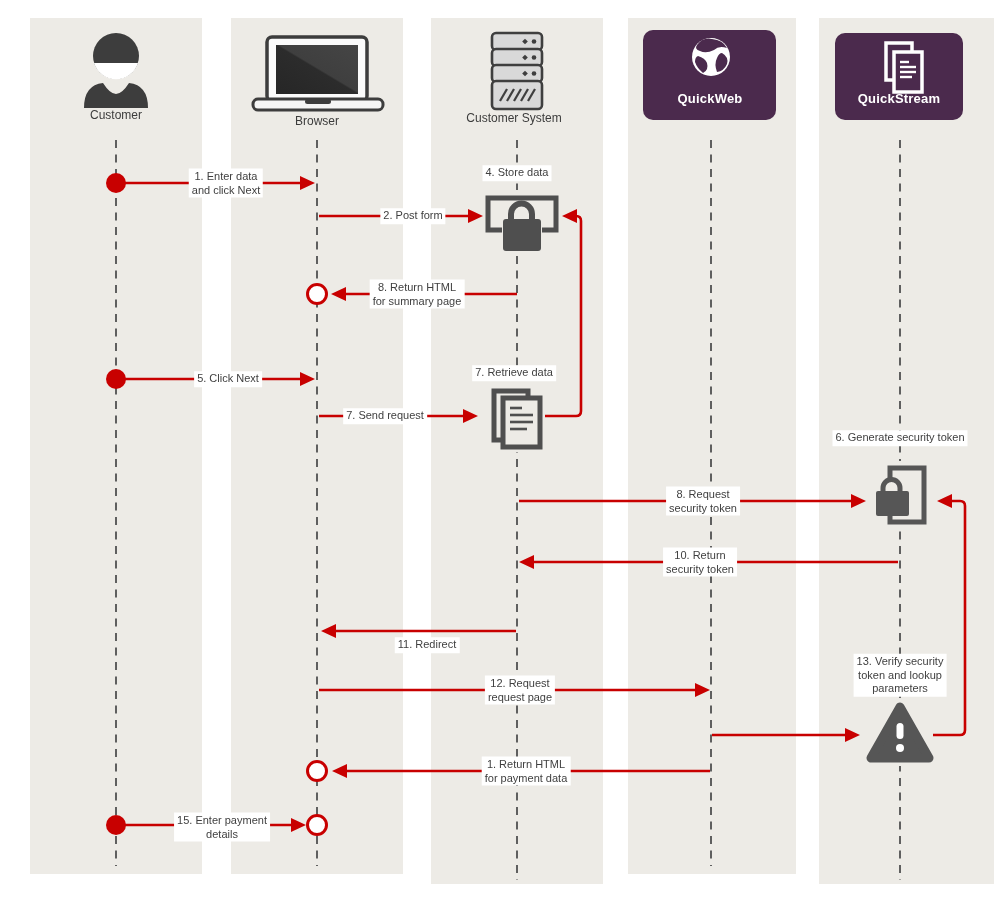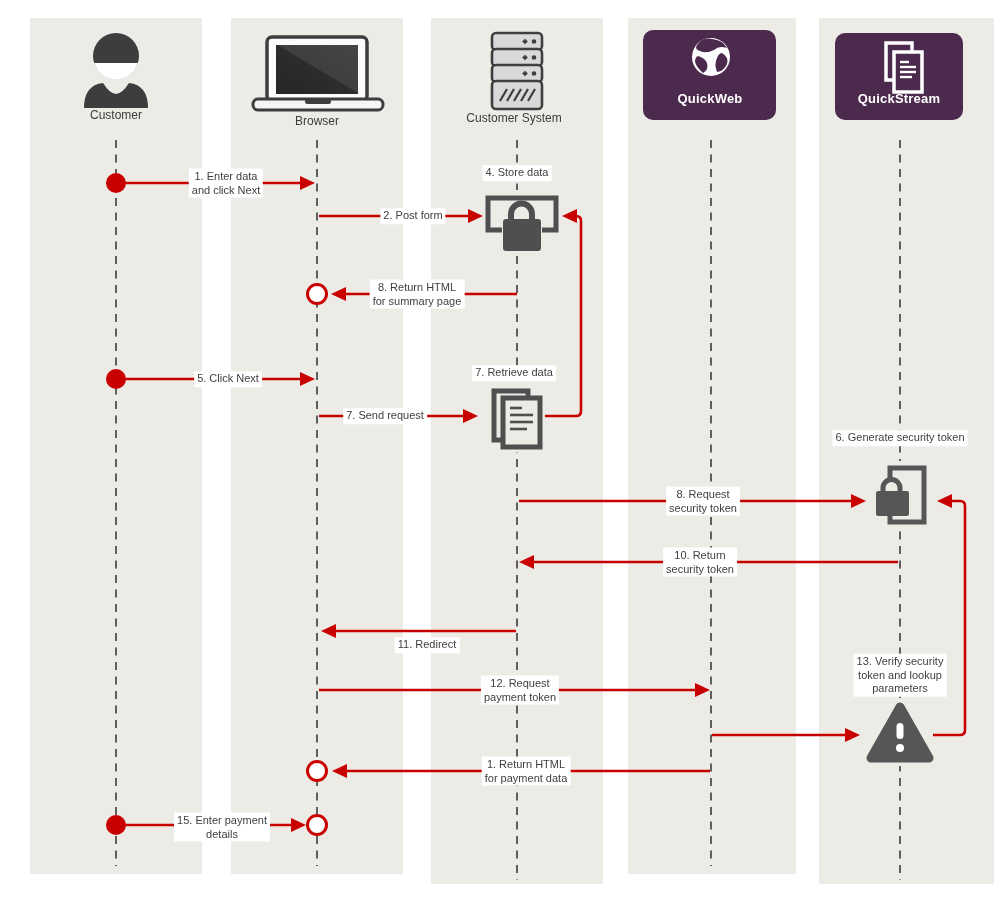--- a/index.html
+++ b/index.html
@@ -235,21 +235,21 @@
   </div>
   <div class="lbl" style="left:700px;top:562px">
     <div>10. Return</div>
     <div>security token</div>
   </div>
   <div class="lbl" style="left:427px;top:645px">
     <div>11. Redirect</div>
   </div>
   <div class="lbl" style="left:520px;top:690px">
     <div>12. Request</div>
-    <div>payment token</div>
+    <div>request page</div>
   </div>
   <div class="lbl" style="left:900px;top:675px">
     <div>13. Verify security</div>
     <div>token and lookup</div>
     <div>parameters</div>
   </div>
   <div class="lbl" style="left:526px;top:771px">
     <div>1. Return HTML</div>
     <div>for payment data</div>
   </div>

